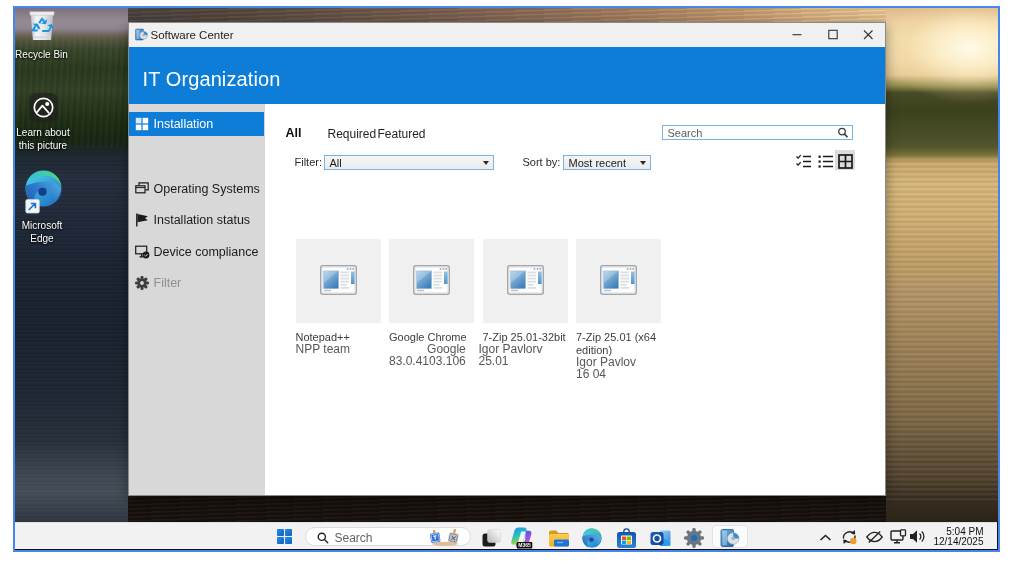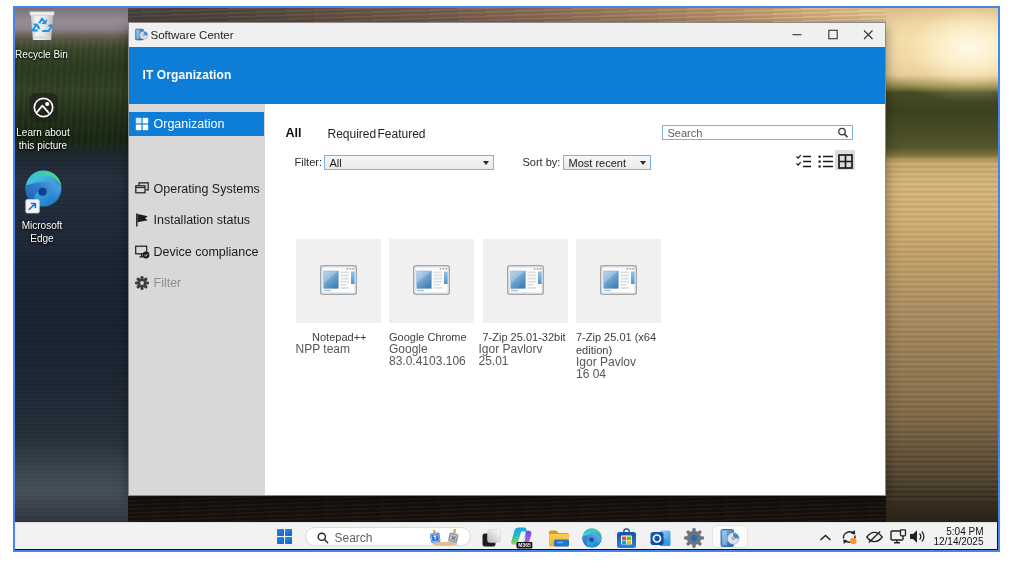--- a/index.html
+++ b/index.html
@@ -35,21 +35,21 @@
 
 .dicon { position:absolute; }
 .dlabel { position:absolute; color:#fff; font-size:10px; text-align:center; text-shadow:0 1px 2px rgba(0,0,0,0.9), 0 0 3px rgba(0,0,0,0.65); line-height:13px; width:90px; }
 
 #win { position:absolute; left:113px; top:14.5px; width:758px; height:474px; background:#fff; border:1px solid #8a8a8a; box-shadow:0 4px 12px rgba(0,0,0,0.4); }
 #titlebar { position:absolute; left:0; top:0; width:100%; height:24px; background:#f0f0f0; }
 #titlebar .ttext { position:absolute; left:22px; top:6px; font-size:11.5px; color:#1f1f1f;text-align:center; }
 #titlebar svg.tico { position:absolute; left:6px; top:5px; }
 .wbtn { position:absolute; top:0; width:34px; height:24px; }
 #blueband { position:absolute; left:0; top:24px; width:100%; height:57px; background:#0d7dd7; }
-#blueband .org { position:absolute; left:14px; top:21px; color:#fff; font-size:12px; font-weight:700; letter-spacing:0.1px; }
+#blueband .org { position:absolute; left:14px; top:21px; color:#fff; font-size:20px; font-weight:400; letter-spacing:0.1px; }
 #sidebar { position:absolute; left:0; top:81px; width:136px; bottom:0; background:#d8d8d8; }
 .sitem { position:absolute; left:0; width:135px; height:24px; font-size:12.5px; color:#1b1b1b; white-space:nowrap; }
 .sitem .slab { position:absolute; left:25px; top:5px; }
 .sitem svg { position:absolute; left:6px; top:5px; }
 #main { position:absolute; left:136px; top:81px; right:0; bottom:0; background:#fff; }
 .tab { position:absolute; top:22.5px; font-size:12px; color:#1f1f1f; }
 #searchbox { position:absolute; left:397px; top:20.5px; width:191px; height:15.5px; border:1px solid #79b2e4; background:#fff; }
 #searchbox .ph { position:absolute; left:5px; top:1px; font-size:11px; color:#5c5c5c; }
 #searchbox svg { position:absolute; right:3px; top:1.5px; }
 .flabel { position:absolute; font-size:11px; color:#2b2b2b; }
@@ -164,21 +164,21 @@
         <div class="org">IT Organization</div>
       </div>
     <div id="sidebar">
       <div class="sitem" style="top:7.5px; background:#0d7dd7; color:#fff;">
         <svg width="14" height="14" viewBox="0 0 14 14">
           <rect x="0.8" y="0.8" width="5.6" height="5.6" fill="#fff" opacity="0.85"></rect>
           <rect x="7.6" y="0.8" width="5.6" height="5.6" fill="#fff"></rect>
           <rect x="0.8" y="7.6" width="5.6" height="5.6" fill="#fff"></rect>
           <rect x="7.6" y="7.6" width="5.6" height="5.6" fill="#fff"></rect>
         </svg>
-        <div class="slab">Organization</div>
+        <div class="slab">Installation</div>
       </div>
       <div class="sitem" style="top:103.5px;">
         <svg width="14" height="14" viewBox="0 0 14 14">
           <path d="M1.8,0.5 v13" stroke="#1b1b1b" stroke-width="1.4"></path>
           <path d="M2.5,1 L12.8,3.2 L10,5.2 L12.8,7.2 L2.5,9.2 z" fill="#1b1b1b"></path>
         </svg>
         <div class="slab">Installation status</div>
       </div>
       <div class="sitem" style="top:72.5px;">
         <svg width="14" height="14" viewBox="0 0 14 14">
@@ -292,24 +292,24 @@
               <rect x="20.5" y="12.7" width="8.5" height="1.8"></rect>
               <rect x="20.5" y="15.8" width="8.5" height="1.8"></rect>
               <rect x="20.5" y="18.9" width="6" height="1.8"></rect>
               <rect x="20.5" y="22" width="8.5" height="1.8"></rect>
             </g>
             <rect x="31" y="6.5" width="3.6" height="12.5" fill="url(#apbar)"></rect>
             <rect x="4" y="24.8" width="7" height="1.4" fill="#b9bec3"></rect>
           </g>
         </defs>
       </svg>
-      <div class="ttitle" style="left:14px;text-align:right;">Notepad++</div>
+      <div class="ttitle" style="left:31px;">Notepad++</div>
       <div class="tsub" style="left:31px; top:240px;">NPP team</div>
       <div class="ttitle" style="left:124.5px;">Google Chrome</div>
-      <div class="tsub" style="left:124.5px; top:240px;">Google<br>83.0.4103.106</div>
+      <div class="tsub" style="left:124.5px; top:240px;text-align:right;">Google<br>83.0.4103.106</div>
       <div class="ttitle" style="left:218px;">7-Zip 25.01-32bit</div>
       <div class="tsub" style="left:214px; top:240px;">Igor Pavlorv<br>25.01</div>
       <div class="ttitle" style="left:311.5px;">7-Zip 25.01 (x64 edition)</div>
       <div class="tsub" style="left:311.5px; top:253px;">Igor Pavlov<br>16 04</div>
     </div>
   </div>
 
   <div id="taskbar">
     <svg class="tb" style="left:262px; top:6.5px;" width="15" height="15" viewBox="0 0 15 15">
       <defs>

